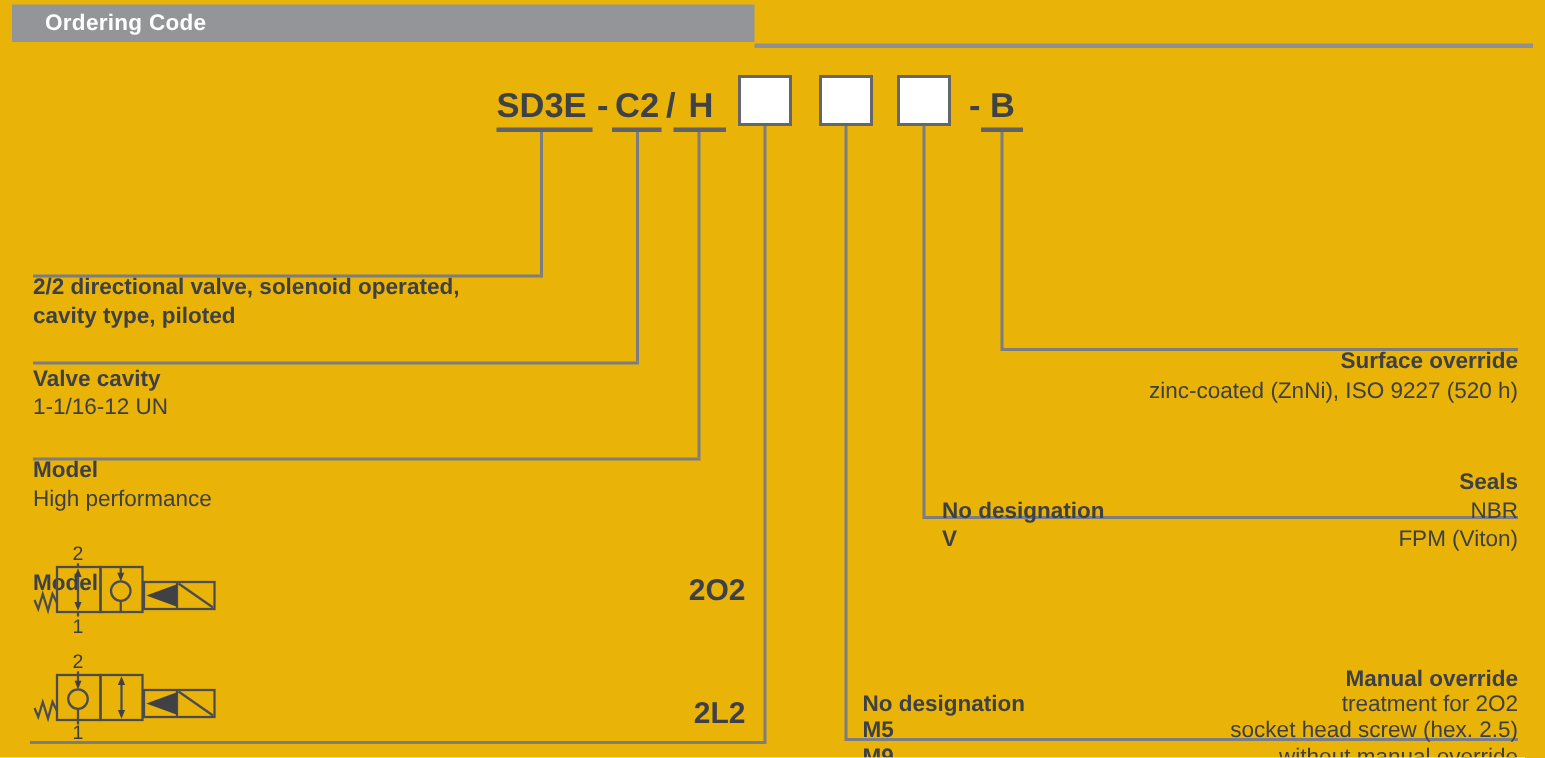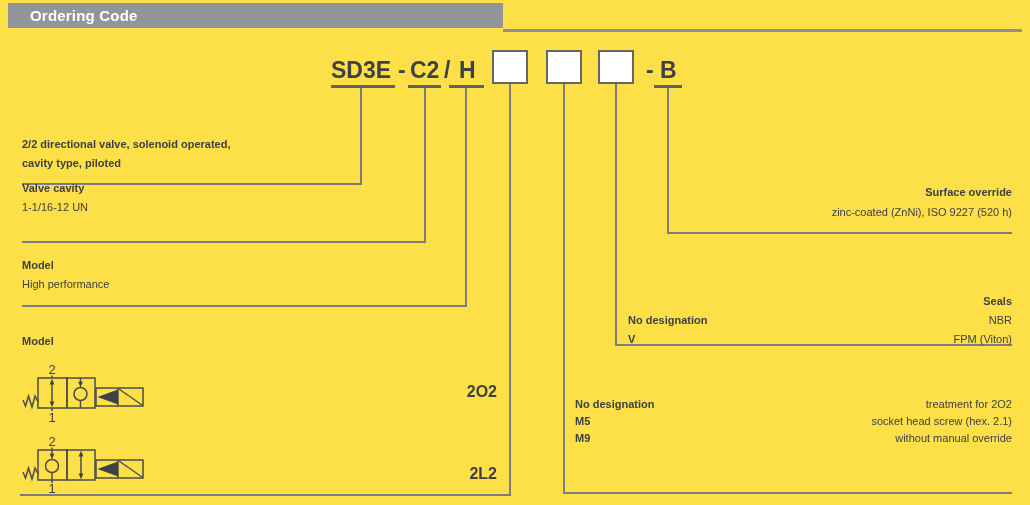--- a/index.html
+++ b/index.html
@@ -1,39 +1,39 @@
 <!DOCTYPE html>
 <html><head>
 <meta charset="utf-8">
 <style>
   html,body{margin:0;padding:0;background:#ffffff;}
   .page{
-    position:relative;width:1030px;height:505px;background:#fde047;overflow:hidden;
+    position:relative;width:1030px;height:505px;background:#eab308;overflow:hidden;
     font-family:"Liberation Sans","DejaVu Sans",sans-serif;color:#3d4045;
   }
   .abs{position:absolute;}
   .bold{font-weight:bold;}
   
   .header-bar{background:#939598;display:flex;align-items:center;}
   .header-bar span{color:#ffffff;font-size:15px;font-weight:bold;padding-left:22px;letter-spacing:.2px;}
   .rule{background:#8e9093;}
   
   .code{font-size:23px;font-weight:bold;color:#3e4146;white-space:nowrap;}
   .code-box{width:32px;height:30px;border:2px solid #64666a;background:#ffffff;}
   .u{height:3px;background:#606265;}
   .vl{width:2px;background:#7b7d80;}
   .hl{height:2px;background:#7b7d80;}
   
-  .blk{font-size:11px;line-height:18.5px;white-space:nowrap;}
+  .blk{font-size:15px;line-height:18.5px;white-space:nowrap;margin-top:48px;}
   .lh19{line-height:19px;}
   .lh195{line-height:19.5px;}
   .lh17{line-height:17.2px;}
   .right{text-align:right;}
   .row{display:flex;justify-content:space-between;}
-  .sym-label{font-size:16px;font-weight:bold;text-align:right;width:77px;}
+  .sym-label{font-size:20px;font-weight:bold;text-align:right;width:77px;}
   
   .sym{stroke:#4a4c50;stroke-width:1.5;fill:none;}
   .sym .fillme{fill:#3f4144;stroke:none;}
   .sym text{fill:#3d4045;stroke:none;font-family:"Liberation Sans","DejaVu Sans",sans-serif;font-size:13px;}
 </style>
 </head>
 <body>
 
 <div class="page">
 
@@ -72,21 +72,21 @@
   <div class="hl abs" style="left:20px;top:494px;width:491px;"></div>
   <div class="hl abs" style="left:563px;top:492px;width:449px;"></div>
   <div class="hl abs" style="left:615px;top:344px;width:397px;"></div>
   <div class="hl abs" style="left:667px;top:232px;width:345px;"></div>
 
   <div class="blk abs" style="left:22px;top:135px;">
     <div class="bold">2/2 directional valve, solenoid operated,</div>
     <div class="bold">cavity type, piloted</div>
   </div>
 
-  <div class="blk lh19 abs" style="left:22px;top:179px;">
+  <div class="blk lh19 abs" style="left:22px;top:195px;">
     <div class="bold">Valve cavity</div>
     <div>1-1/16-12 UN</div>
   </div>
 
   <div class="blk lh19 abs" style="left:22px;top:256px;">
     <div class="bold">Model</div>
     <div>High performance</div>
   </div>
 
   <div class="blk bold abs" style="left:22px;top:332px;">Model</div>
@@ -133,40 +133,41 @@
     <polygon class="fillme" points="79.5,37 100,29.5 100,44.5"></polygon>
     <line x1="101" y1="29" x2="124" y2="45"></line>
   </svg>
   <div class="sym-label abs" style="left:420px;top:465px;">2L2</div>
 
   <div class="blk lh195 right abs" style="left:662px;top:183px;width:350px;">
     <div class="bold">Surface override</div>
     <div>zinc-coated (ZnNi), ISO 9227 (520 h)</div>
   </div>
 
-  <div class="blk lh19 abs" style="left:628px;top:292px;width:384px;">
+  <div class="blk lh19 abs" style="left:628px;top:264px;width:384px;">
     <div class="bold right">Seals</div>
     <div class="row">
       <span class="bold">No designation</span>
       <span>NBR</span>
     </div>
     <div class="row">
       <span class="bold">V</span>
       <span>FPM (Viton)</span>
     </div>
   </div>
 
   <div class="blk lh17 abs" style="left:575px;top:396px;width:437px;">
+    <div class="bold right">Manual override</div>
     <div class="row">
       <span class="bold">No designation</span>
       <span>treatment for 2O2</span>
     </div>
     <div class="row">
       <span class="bold">M5</span>
-      <span>socket head screw (hex. 2.1)</span>
+      <span>socket head screw (hex. 2.5)</span>
     </div>
     <div class="row">
       <span class="bold">M9</span>
       <span>without manual override</span>
     </div>
   </div>
 
 </div>
 
 </body></html>

